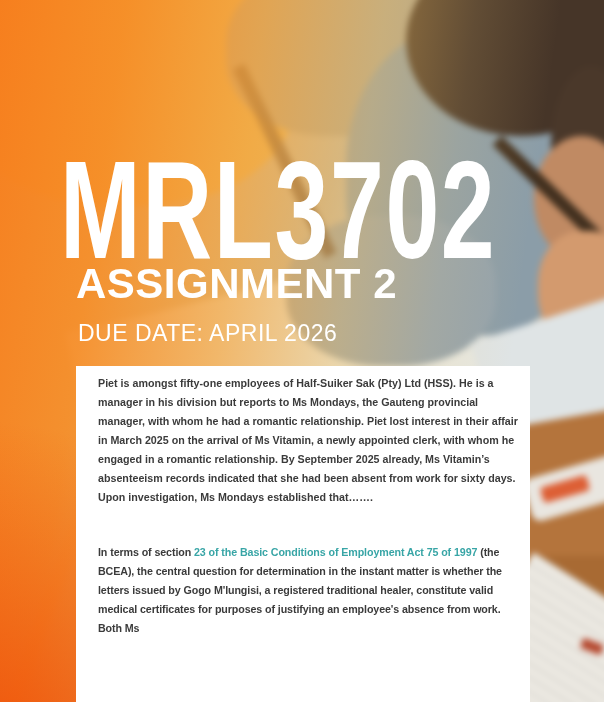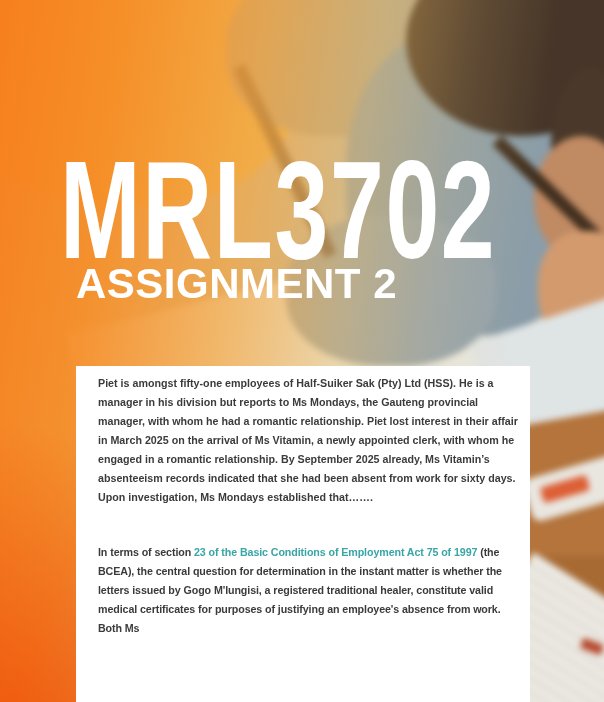--- a/index.html
+++ b/index.html
@@ -88,20 +88,21 @@
     <div class="ph-hl-ink"></div>
     <div class="ph-ruler"></div>
     <div class="ph-redtip"></div>
   </div>
 
   <div class="overlay"></div>
 
   <div class="hero-text">
     <div class="course-code">MRL3702</div>
     <div class="assignment-title">ASSIGNMENT 2</div>
+    <div class="due-date">DUE DATE: APRIL 2026</div>
   </div>
 
   <div class="panel">
     <p class="para-bold para-scenario">Piet is amongst fifty-one employees of Half-Suiker Sak (Pty) Ltd (HSS). He is a manager in his division but reports to Ms Mondays, the Gauteng provincial manager, with whom he had a romantic relationship. Piet lost interest in their affair in March 2025 on the arrival of Ms Vitamin, a newly appointed clerk, with whom he engaged in a romantic relationship. By September 2025 already, Ms Vitamin’s absenteeism records indicated that she had been absent from work for sixty days. Upon investigation, Ms Mondays established that…….</p>
     <p class="para-answer"><span>In terms of section </span><a class="statute-link">23 of the Basic Conditions of Employment Act 75 of 1997</a><span> (the BCEA), the central question for determination in the instant matter is whether the letters issued by Gogo M'lungisi, a registered traditional healer, constitute valid medical certificates for purposes of justifying an employee's absence from work. Both Ms</span></p>
   </div>
 
 </div>
 
 </body></html>

